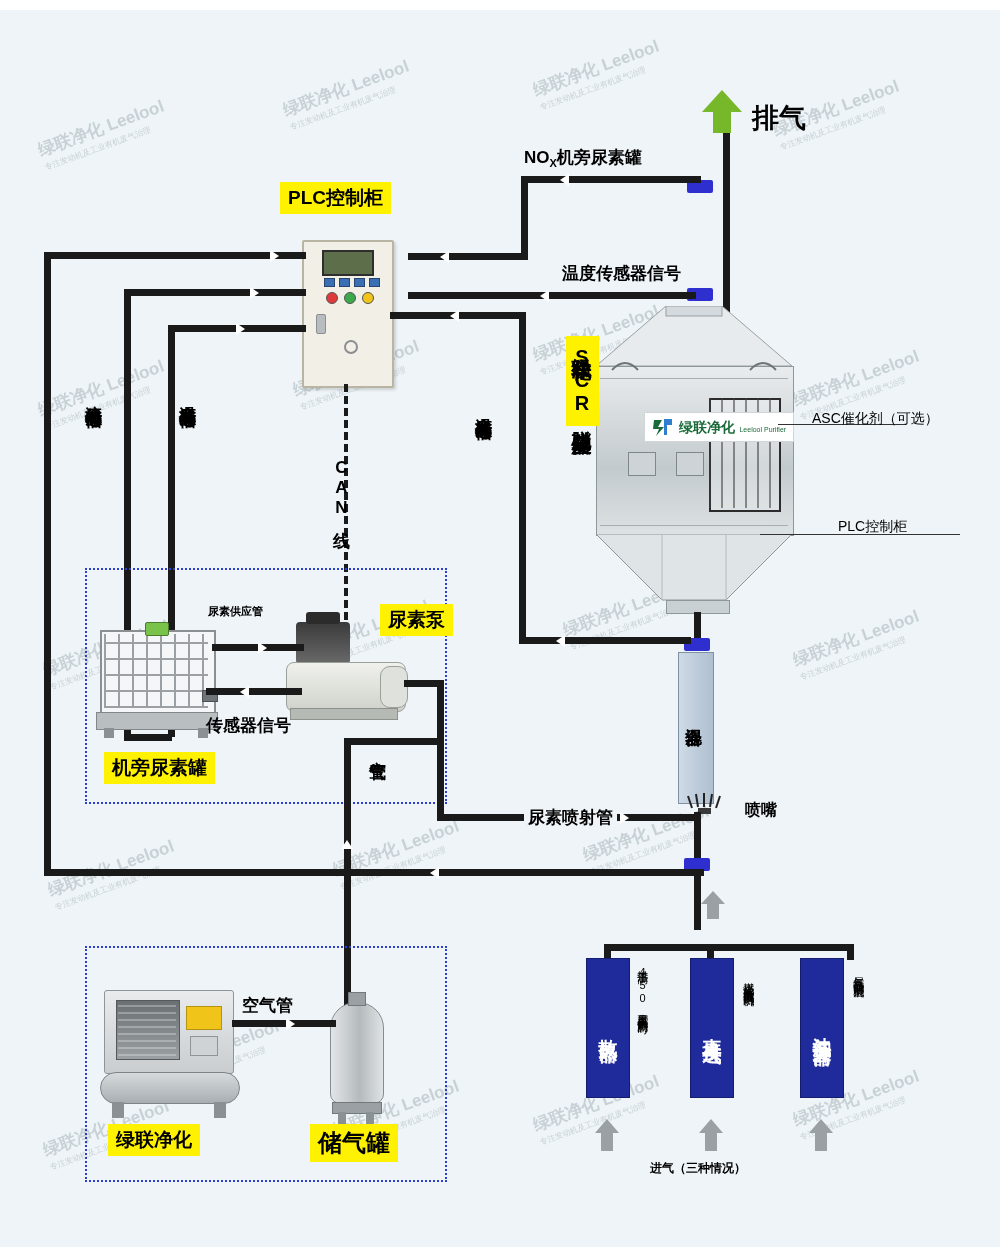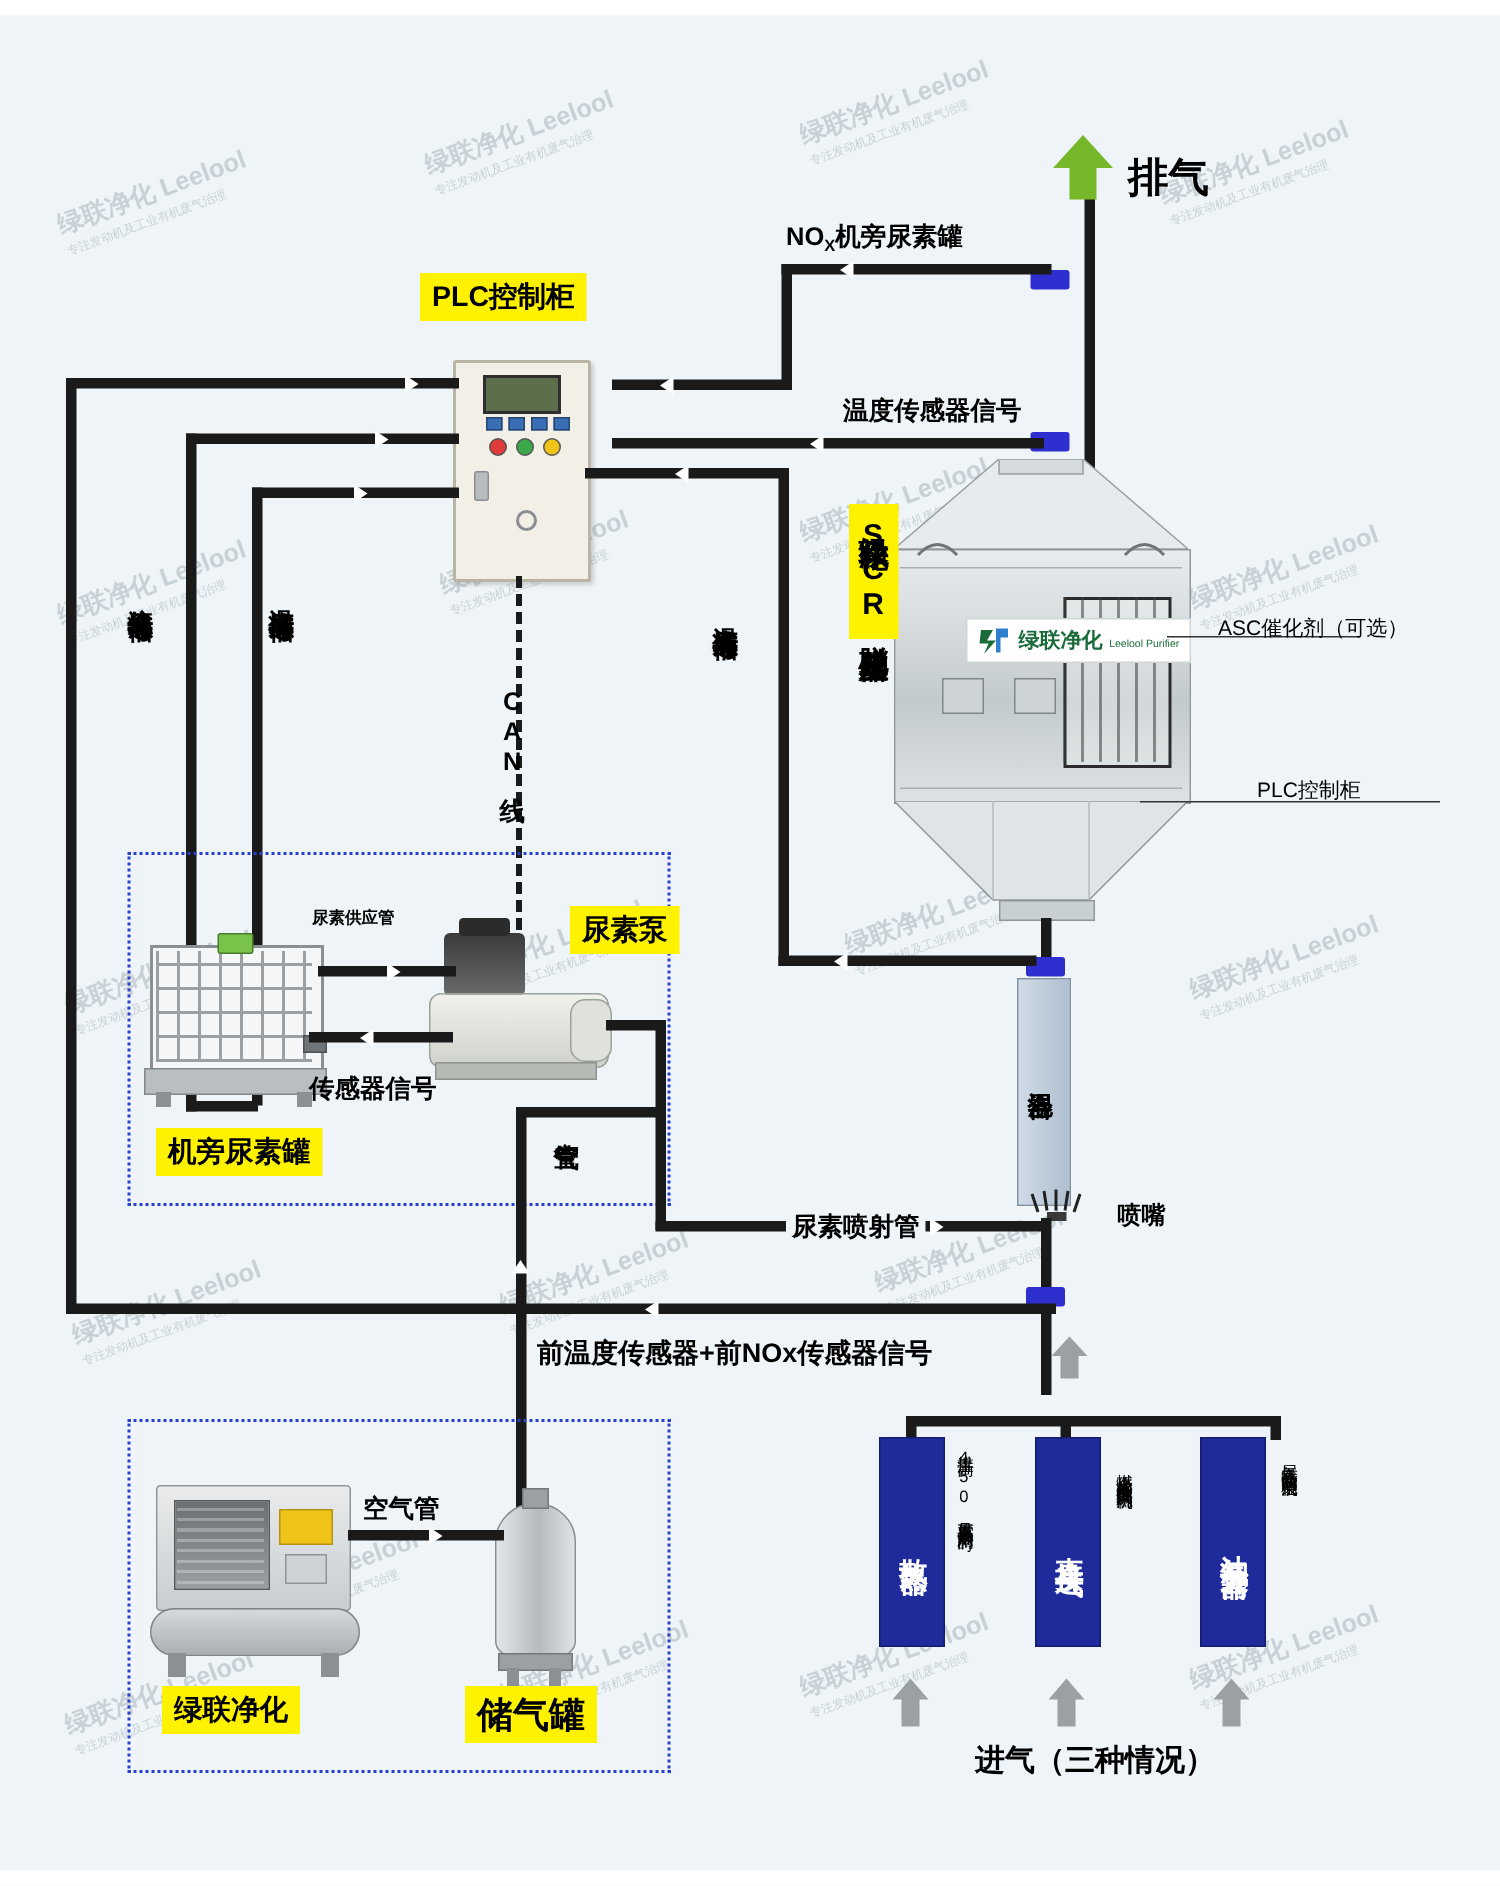--- a/index.html
+++ b/index.html
@@ -503,21 +503,20 @@
   <div class="pipe pipe-h" style="left:404px; top:680px; width:40px;"></div>
   <div class="pipe pipe-h" style="left:437px; top:814px; width:258px;"></div>
   <div class="ar ar-right" style="left:620px; top:812px;"></div>
   <div class="lbl bold" style="left:524px; top:806px; font-size:17px; background:#eef4f7; padding:0 4px;">尿素喷射管</div>
 
   <div class="pipe pipe-v" style="left:344px; top:738px; height:268px;"></div>
   <div class="ar ar-up" style="left:341px; top:840px;"></div>
   <div class="vlbl" style="left:366px; top:748px; font-size:17px; font-weight:bold;">空气管</div>
   <div class="pipe pipe-h" style="left:344px; top:738px; width:96px;"></div>
 
-  <div class="lbl bold" style="left:358px; top:890px; font-size:18px;">前温度传感器+前NOx传感器信号</div>
   <div class="ar ar-left" style="left:430px; top:867px;"></div>
 
   <div class="dotbox" style="left:85px; top:946px; width:358px; height:232px;"></div>
 
   <div class="comp-body" style="left:104px; top:990px; width:128px; height:82px;"></div>
   <div class="comp-inner" style="left:116px; top:1000px; width:62px; height:58px;"></div>
   <div style="position:absolute; left:118px; top:1002px; width:58px; height:54px; background:repeating-linear-gradient(0deg, rgba(255,255,255,.28) 0 2px, transparent 2px 7px);"></div>
   <div style="position:absolute; left:186px; top:1006px; width:34px; height:22px; background:#f0c419; border:1px solid #b5920f;"></div>
   <div style="position:absolute; left:190px; top:1036px; width:26px; height:18px; background:#cfd3d6; border:1px solid #8e9498;"></div>
   <div class="comp-tank" style="left:100px; top:1072px; width:138px; height:30px;"></div>
@@ -552,15 +551,15 @@
   <svg class="garrow" style="left:594px; top:1118px;" width="26" height="34" viewBox="0 0 26 34">
     <polygon points="13,1 25,15 19,15 19,33 7,33 7,15 1,15" fill="#9aa0a3"></polygon>
   </svg>
   <svg class="garrow" style="left:698px; top:1118px;" width="26" height="34" viewBox="0 0 26 34">
     <polygon points="13,1 25,15 19,15 19,33 7,33 7,15 1,15" fill="#9aa0a3"></polygon>
   </svg>
   <svg class="garrow" style="left:808px; top:1118px;" width="26" height="34" viewBox="0 0 26 34">
     <polygon points="13,1 25,15 19,15 19,33 7,33 7,15 1,15" fill="#9aa0a3"></polygon>
   </svg>
 
-  <div class="lbl bold" style="left:650px; top:1160px; font-size:20px;">进气（三种情况）</div>
+  <div class="lbl bold" style="left:650px; top:1160px; font-size:12px;">进气（三种情况）</div>
 
 </div>
 
 </body></html>

